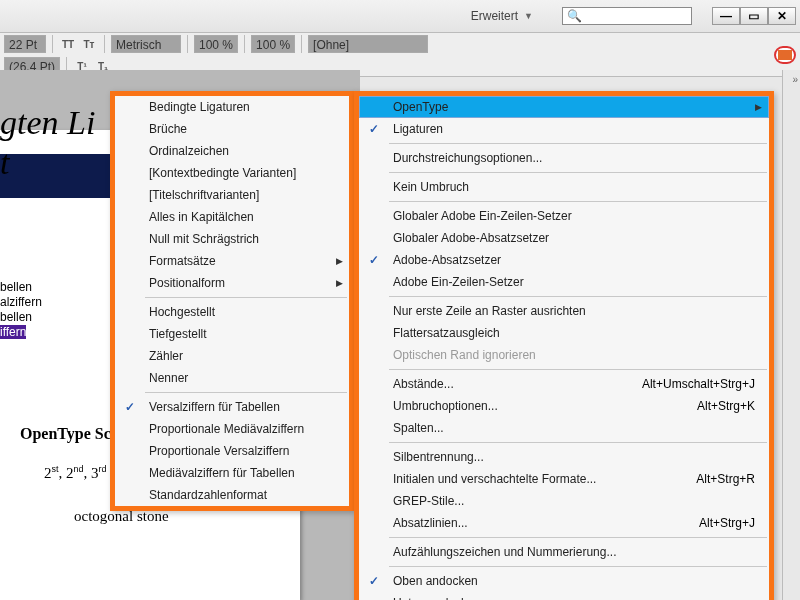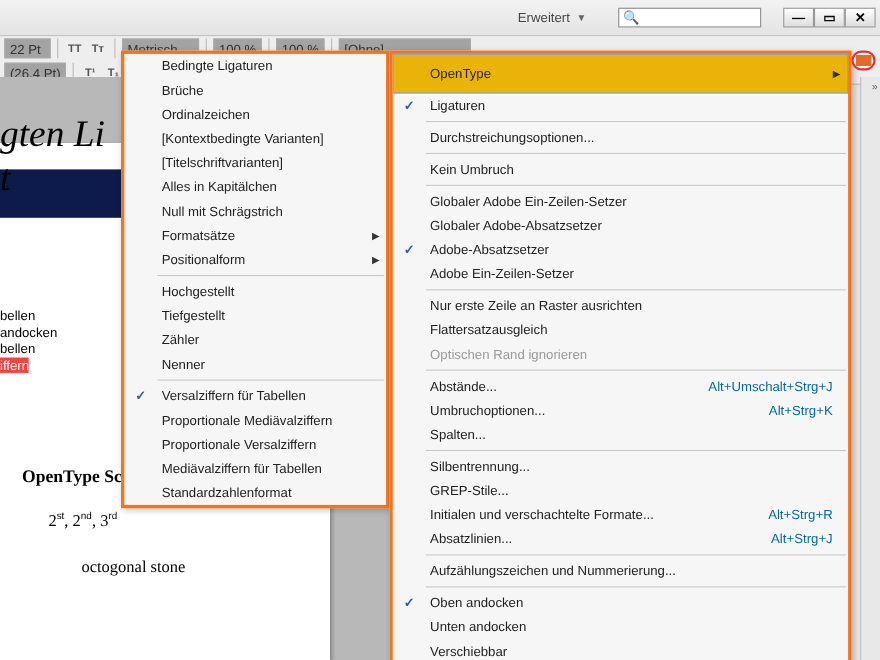--- a/index.html
+++ b/index.html
@@ -18,34 +18,34 @@
 .tb-field { height:18px; border:1px solid #aaa; background:#a3a3a3; padding:0 4px; display:flex; align-items:flex-end; min-width:42px; color:#333; }
 .tb-sep { width:1px; height:18px; background:#bbb; margin:0 3px; }
 .tb-icon { width:18px; height:18px; display:flex; align-items:center; justify-content:center; color:#555; font-weight:bold; font-size:10px; }
 
 .docwrap { position:absolute; top:70px; left:0; width:360px; height:530px; background:#b8b8b8; }
 .page { position:absolute; top:60px; left:0; width:300px; height:470px; background:#fff; box-shadow:2px 2px 4px rgba(0,0,0,.3); }
 .banner { position:absolute; top:24px; left:0; width:300px; height:44px; background:#0d1b4c; color:#fff; font-family:"Times New Roman",serif; font-size:34px; font-weight:bold; display:flex; align-items:center; justify-content:flex-end; padding-right:10px; }
 .headline1 { position:absolute; top:104px; left:0; font-family:Garamond,Georgia,serif; font-size:34px; font-style:italic; font-weight:500; }
 .headline2 { position:absolute; top:144px; left:0; font-family:Garamond,Georgia,serif; font-size:34px; font-style:italic; font-weight:500; }
 .list { position:absolute; top:280px; left:0; font-family:Garamond,Georgia,serif; font-size:26px; line-height:1.25; }
-.list .sel { background:#ef4444; color:#fff; }
+.list .sel { background:#4c1d95; color:#fff; }
 .sub1 { position:absolute; top:425px; left:20px; font-family:Garamond,Georgia,serif; font-size:16px; font-weight:bold; }
 .sub2 { position:absolute; top:464px; left:44px; font-family:Garamond,Georgia,serif; font-size:15px; }
 .sub2 sup { font-size:9px; }
 .sub3 { position:absolute; top:508px; left:30px; font-family:Garamond,Georgia,serif; font-size:15px;margin-left:44px; }
 
-.menu { position:absolute; background:#f6f6f6; border:3px solid #f97316; box-shadow:2px 2px 6px rgba(0,0,0,.25); }
+.menu { position:absolute; background:#f6f6f6; border:5px solid #f97316; box-shadow:2px 2px 6px rgba(0,0,0,.25);margin-top:45px; }
 .menu-item { height:22px; display:flex; align-items:center; padding-left:34px; padding-right:18px; color:#222; position:relative; white-space:nowrap; }
-.menu-item.hov { background:#eab308; border:1px solid #7da7d9; padding-left:33px; padding-right:17px; height:36px; }
+.menu-item.hov { background:#0ea5e9; border:1px solid #7da7d9; padding-left:33px; padding-right:17px; height:22px; }
 .menu-item.dis { color:#9a9a9a; }
 .menu-sep { height:1px; background:#c8c8c8; margin:3px 2px 3px 30px; }
 .menu-check { position:absolute; left:10px; color:#2a5db0; font-weight:bold; }
 .menu-arrow { position:absolute; right:6px; font-size:9px; color:#333; }
-.menu-shortcut { position:absolute; right:14px; color:#0369a1; }
+.menu-shortcut { position:absolute; right:14px; color:#000000; }
 .menu-left { left:110px; top:46px; width:244px; }
 .menu-right { left:354px; top:46px; width:420px; }
 .menu-right .menu-item { padding-right:130px; }
 
 .panel-btn { position:absolute; right:4px; top:46px; width:22px; height:18px; border:2px solid #d33; border-radius:10px; display:flex; align-items:center; justify-content:center; background:#fff; }
 .panel-btn .inner { width:14px; height:10px; background:#e46a2a; }
 
 .panel-strip { position:absolute; right:0; top:70px; width:18px; height:530px; background:#e8e8e8; border-left:1px solid #bbb; }
 .panel-chev { position:absolute; right:2px; top:74px; font-size:10px; color:#666; }
 </style>
@@ -106,21 +106,21 @@
   <div class="page">
     <div class="banner">
         <span>T</span>
       </div>
   </div>
 </div>
 <div class="headline1">gten Li</div>
 <div class="headline2">t</div>
 <div class="list">
   <div>bellen</div>
-  <div>andocken</div>
+  <div>alziffern</div>
   <div>bellen</div>
   <div><span class="sel">iffern</span></div>
 </div>
 <div class="sub1">OpenType Schrift</div>
 <div class="sub2">2<sup>st</sup>, 2<sup>nd</sup>, 3<sup>rd</sup></div>
 <div class="sub3">octogonal stone</div>
 
 <div class="menu menu-left" id="menu-left">
     <div class="menu-item">
       <span>Bedingte Ligaturen</span>
@@ -234,27 +234,27 @@
       <span class="menu-shortcut">Alt+Strg+K</span>
     </div>
     <div class="menu-item">
       <span>Spalten...</span>
     </div>
     <div class="menu-sep"></div>
     <div class="menu-item">
       <span>Silbentrennung...</span>
     </div>
     <div class="menu-item">
-      <span>GREP-Stile...</span>
-    </div>
-    <div class="menu-item">
       <span>Initialen und verschachtelte Formate...</span>
       <span class="menu-shortcut">Alt+Strg+R</span>
     </div>
     <div class="menu-item">
+      <span>GREP-Stile...</span>
+    </div>
+    <div class="menu-item">
       <span>Absatzlinien...</span>
       <span class="menu-shortcut">Alt+Strg+J</span>
     </div>
     <div class="menu-sep"></div>
     <div class="menu-item">
       <span>Aufzählungszeichen und Nummerierung...</span>
     </div>
     <div class="menu-sep"></div>
     <div class="menu-item">
       <span class="menu-check">✓</span>

